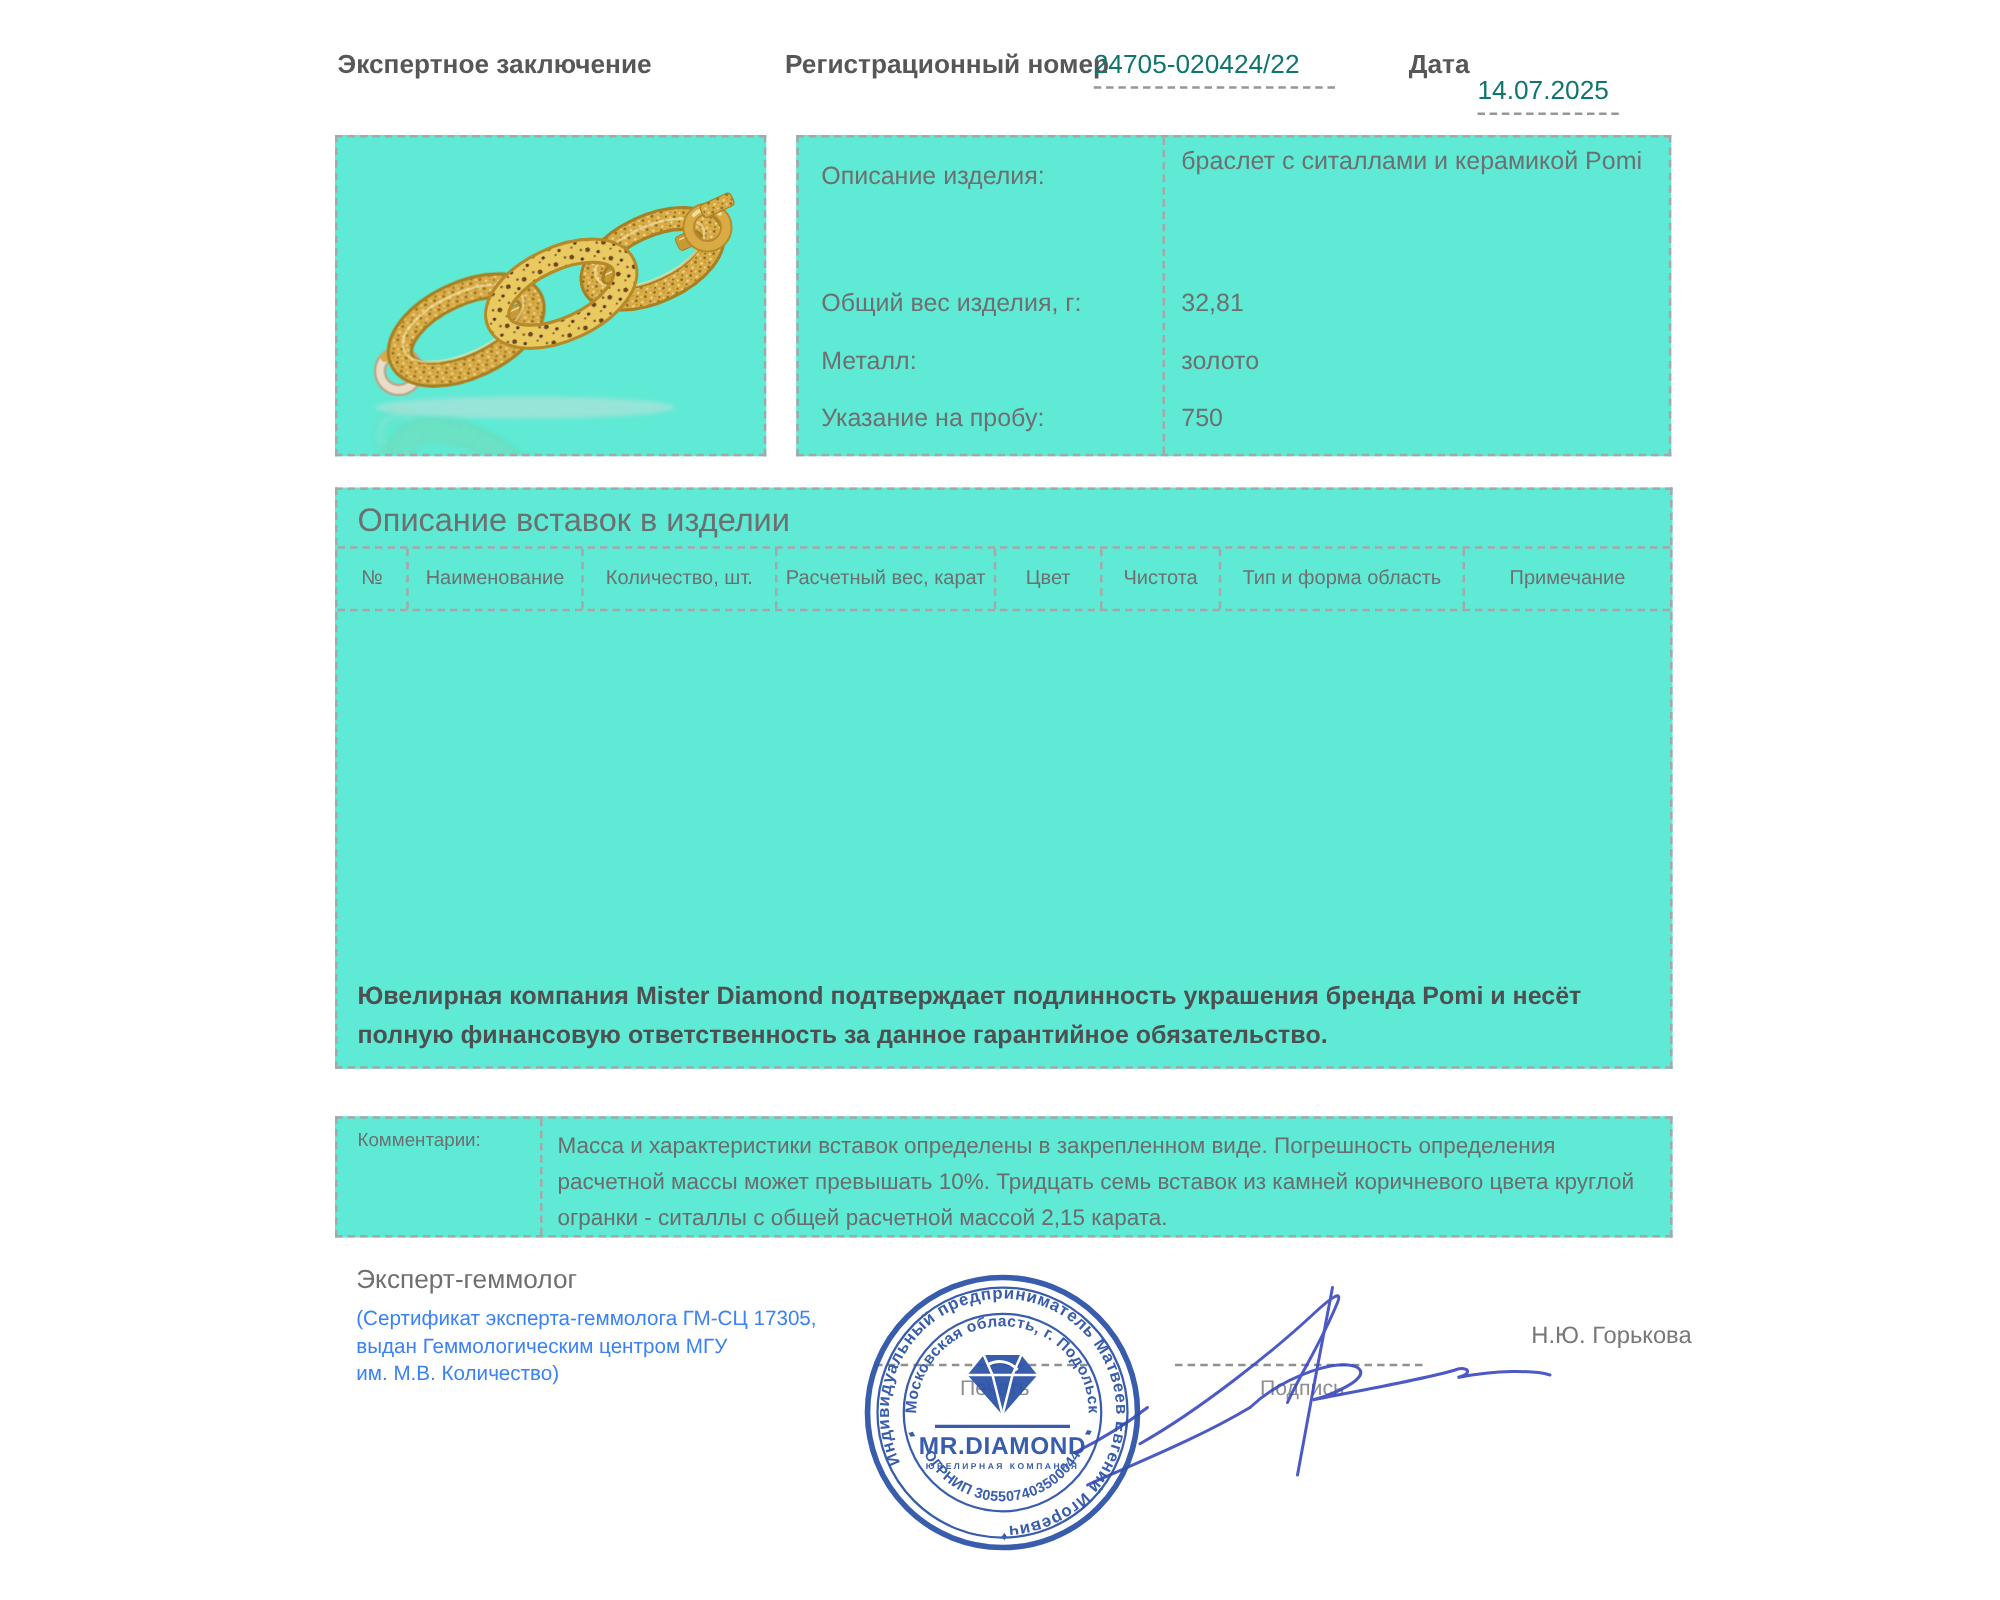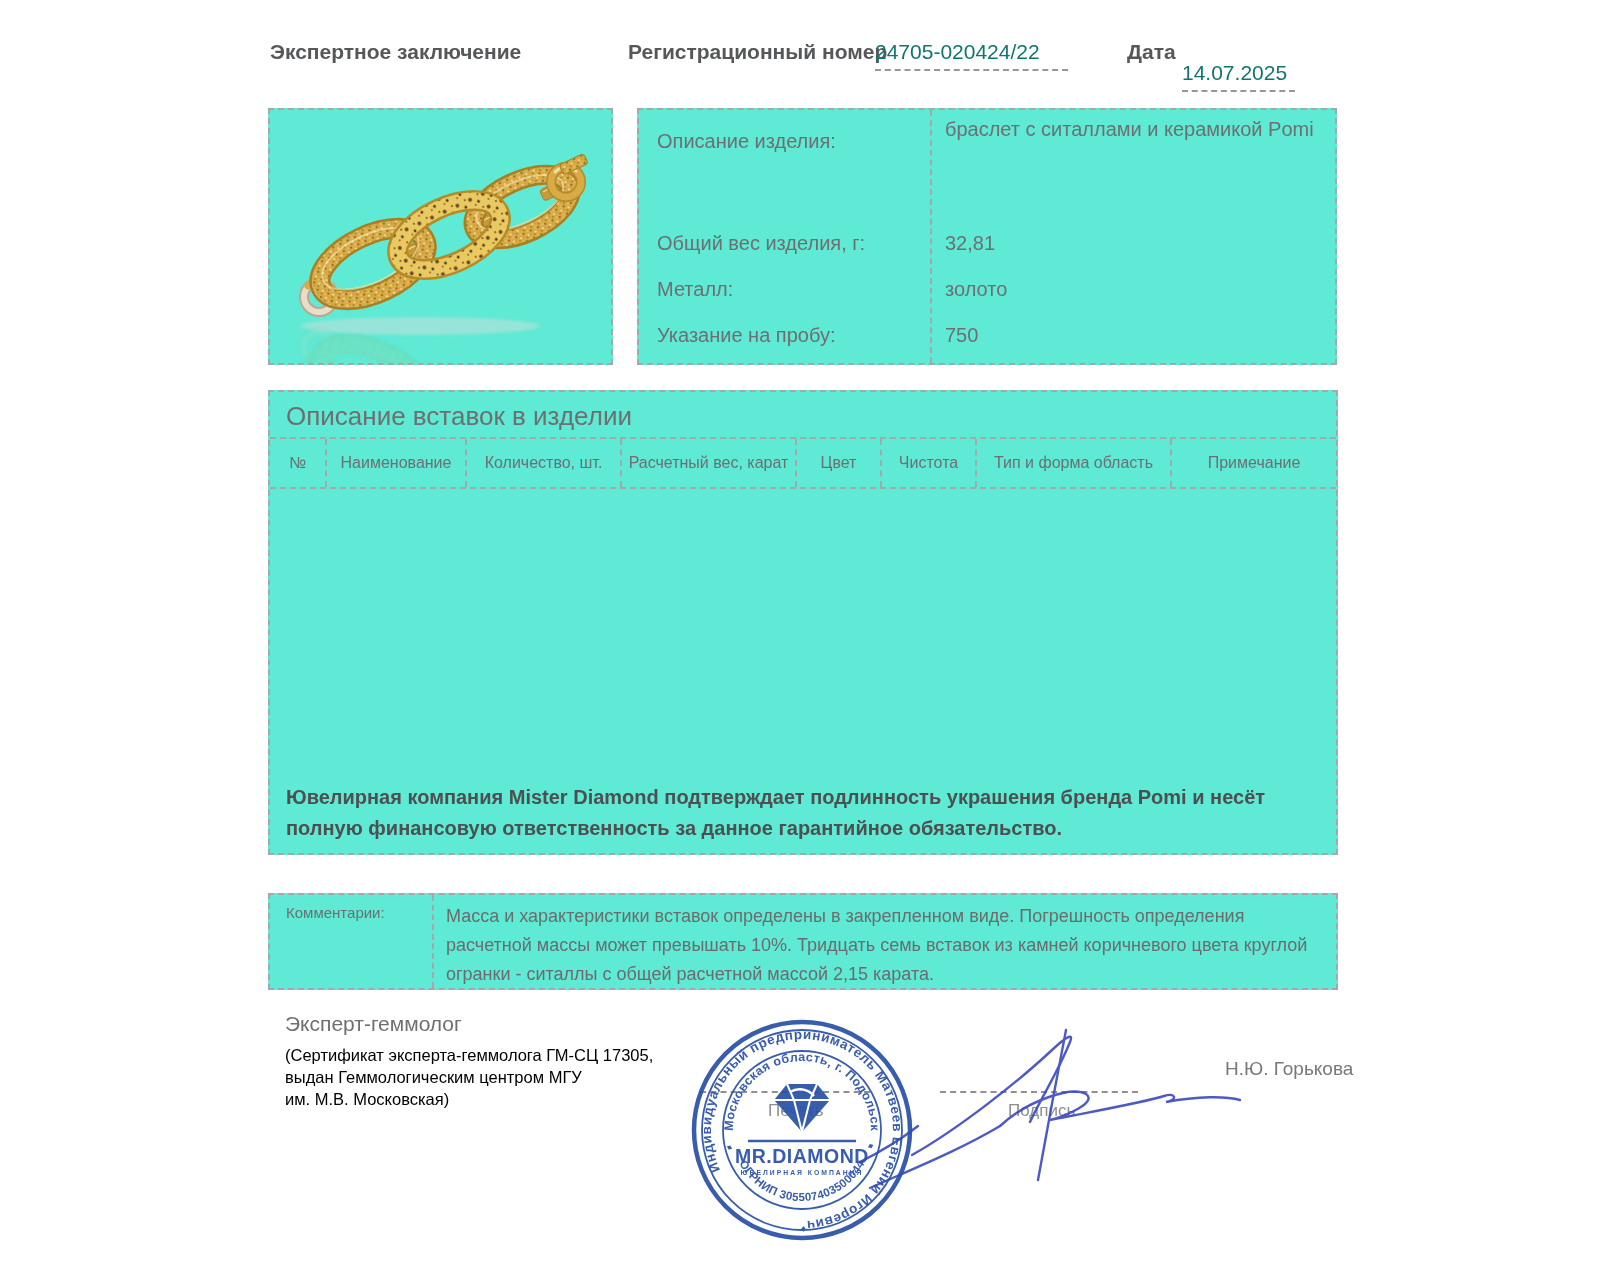--- a/index.html
+++ b/index.html
@@ -17,21 +17,21 @@
   .t-cell{display:flex;align-items:center;justify-content:center;text-align:center;
           font-size:16px;color:#6e6f71;border-right:2px dashed #a6a7a9;box-sizing:border-box;
           padding:0 4px;line-height:18px;}
   .t-cell:last-child{border-right:none;}
   .statement{font-size:20px;font-weight:bold;color:#4e4f51;line-height:31px;}
   .comments-divider{position:absolute;left:162px;top:0;bottom:0;border-left:2px dashed #a6a7a9;}
   .comments-text{font-size:18px;color:#6b6c6e;line-height:29px;}
   .sig-line{border-top:2px dashed #8f9092;height:0;}
   .sig-caption{font-size:17px;color:#8d8e90;}
   .expert-name{font-size:19px;color:#77787a;margin-left:48px;}
-  .cert-line{font-size:16.5px;color:#000000;line-height:22px;}
+  .cert-line{font-size:16.5px;color:#3b82f6;line-height:22px;}
   svg text{font-family:"Liberation Sans",sans-serif;}
 </style>
 </head>
 <body>
 
 <div class="abs bold-lbl" style="left:270px;top:40px;">Экспертное заключение</div>
 <div class="abs bold-lbl" style="left:628px;top:40px;">Регистрационный номер</div>
 <div class="abs val dash-u" style="left:875px;top:40px;padding-right:28px;">24705-020424/22</div>
 <div class="abs bold-lbl" style="left:1127px;top:40px;">Дата</div>
 <div class="abs val dash-u" style="left:1182px;top:40px;padding-right:8px;margin-top:21px;">14.07.2025</div>
@@ -139,21 +139,21 @@
 <div class="dash-box" style="left:268px;top:893px;width:1070px;height:97px;">
   <div class="comments-divider"></div>
   <div class="abs lbl" style="left:16px;top:9px;font-size:15px;">Комментарии:</div>
   <div class="comments-text abs" style="left:176px;top:7px;width:870px;">Масса и характеристики вставок определены в закрепленном виде. Погрешность определения расчетной массы может превышать 10%. Тридцать семь вставок из камней коричневого цвета круглой огранки - ситаллы с общей расчетной массой 2,15 карата.</div>
 </div>
 
 <div class="abs lbl" style="left:285px;top:1012px;font-size:21px;">Эксперт-геммолог</div>
 <div class="abs" style="left:285px;top:1044px;">
   <div class="cert-line">(Сертификат эксперта-геммолога ГМ-СЦ 17305,</div>
   <div class="cert-line">выдан Геммологическим центром МГУ</div>
-  <div class="cert-line">им. М.В. Московская)</div>
+  <div class="cert-line">им. М.В. Количество)</div>
 </div>
 
 <div class="abs sig-line" style="left:700px;top:1091px;width:170px;"></div>
 <div class="abs sig-caption" style="left:768px;top:1101px;">Печать</div>
 <div class="abs sig-line" style="left:940px;top:1091px;width:198px;"></div>
 <div class="abs sig-caption" style="left:1008px;top:1101px;">Подпись</div>
 <div class="abs expert-name" style="left:1177px;top:1058px;">Н.Ю. Горькова</div>
 
 <svg class="abs" style="left:840px;top:1010px;" width="420" height="200" viewBox="0 0 420 200">
   <g fill="none" stroke="#3a49c0" stroke-width="2.4" stroke-linecap="round" opacity="0.9">

